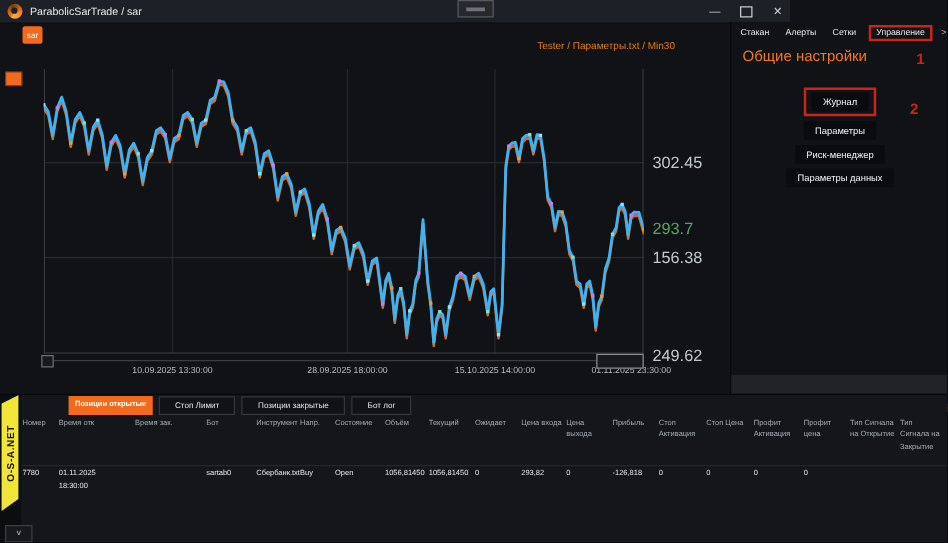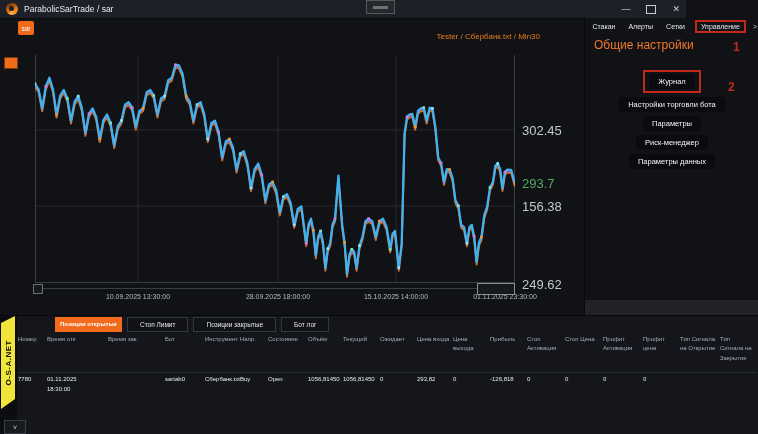--- a/index.html
+++ b/index.html
@@ -1,19 +1,19 @@
 <!DOCTYPE html>
 <html><head>
 <meta charset="utf-8">
 <style>
   html,body{margin:0;padding:0;background:#000;}
   .app{position:relative;width:758px;height:434px;background:#101216;overflow:hidden;
        font-family:"Liberation Sans",sans-serif;-webkit-font-smoothing:antialiased;}
   
-  .titlebar{position:absolute;left:0;top:0;width:686px;height:18px;background:#1d2026;border-bottom:1px solid #090a0c;}
+  .titlebar{position:absolute;left:0;top:0;width:632px;height:18px;background:#1d2026;border-bottom:1px solid #090a0c;}
   .logo{position:absolute;left:6px;top:3px;width:12px;height:12px;border-radius:50%;
         background:conic-gradient(from 210deg,#f58220,#7a3a06 35%,#f58220 70%,#fcb24e);}
   .logo::after{content:"";position:absolute;left:3px;top:3px;width:5px;height:5px;border-radius:50%;background:#1d2026;}
   .title-text{position:absolute;left:24px;top:4px;font-size:8.5px;color:#e9eaec;}
   .dock{position:absolute;left:366px;top:0;width:27px;height:12px;border:1px solid #55585e;background:#26282c;
         display:flex;align-items:center;justify-content:center;}
   .dock-bar{width:15px;height:3px;background:#6f7278;}
   .win-controls{position:absolute;right:6px;top:0;height:18px;display:flex;gap:16px;align-items:center;color:#c9ccd1;font-size:9px;}
   .max-box{width:8px;height:7px;border:1px solid #c9ccd1;}
   
@@ -71,21 +71,21 @@
       </span>
     <span class="win-controls">
       <span>—</span>
       <span class="max-box"></span>
       <span>✕</span>
     </span>
   </div>
 
   <div class="sar-tab">sar</div>
   <div class="mini-btn"></div>
-  <div class="chart-header">Tester / Сбербанк.txt / Min30</div>
+  <div class="chart-header">Tester / Параметры.txt / Min30</div>
 
   <svg class="plot" id="plot-svg" viewBox="0 0 480 228">
       <line x1="103" y1="0" x2="103" y2="228" stroke="#26292f" stroke-width="1"></line>
       <line x1="243" y1="0" x2="243" y2="228" stroke="#26292f" stroke-width="1"></line>
       <line x1="361" y1="0" x2="361" y2="228" stroke="#26292f" stroke-width="1"></line>
       <line x1="0" y1="75" x2="480" y2="75" stroke="#26292f" stroke-width="1"></line>
       <line x1="0" y1="151" x2="480" y2="151" stroke="#26292f" stroke-width="1"></line>
       <line x1="0.5" y1="0" x2="0.5" y2="228" stroke="#3a3d44" stroke-width="1"></line>
       <line x1="479.5" y1="0" x2="479.5" y2="228" stroke="#3a3d44" stroke-width="1"></line>
       <line x1="0" y1="227.5" x2="480" y2="227.5" stroke="#3a3d44" stroke-width="1"></line>
@@ -169,21 +169,20 @@
         <span class="rtab hl">Управление</span>
         <span class="more">&gt;</span>
       </div>
     <div class="section-title">Общие настройки</div>
     <span class="ann" style="left:148px;top:22px;">1</span>
     <span class="ann" style="left:143px;top:62px;">2</span>
     <div class="btn-col" id="btn-col">
         <div class="hl-box">
           <div class="btn">Журнал</div>
         </div>
-        <div class="btn">Настройки торговли бота</div>
         <div class="btn">Параметры</div>
         <div class="btn">Риск-менеджер</div>
         <div class="btn">Параметры данных</div>
       </div>
   </div>
   <div class="right-footer"></div>
   <div class="yellow-strip"></div>
 
   <div class="bottom">
     <div class="left-col-dark"></div>

